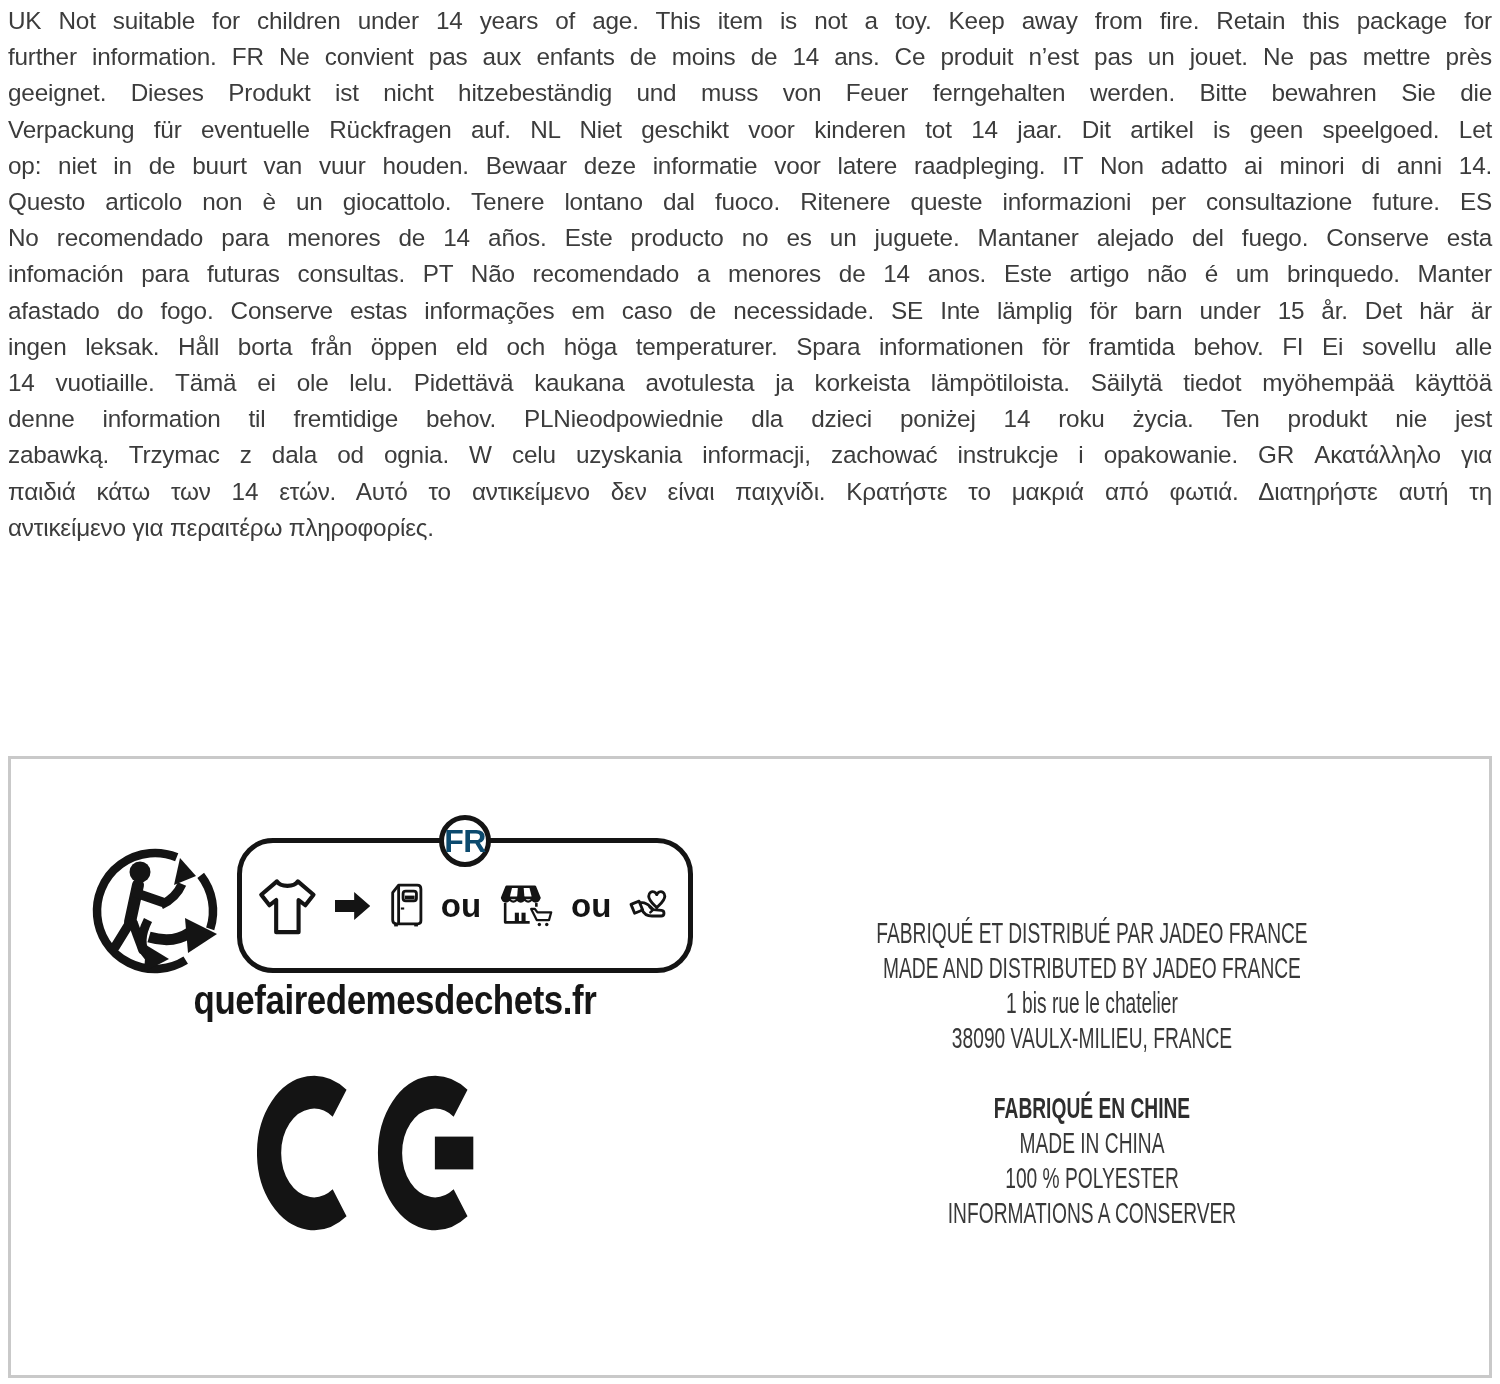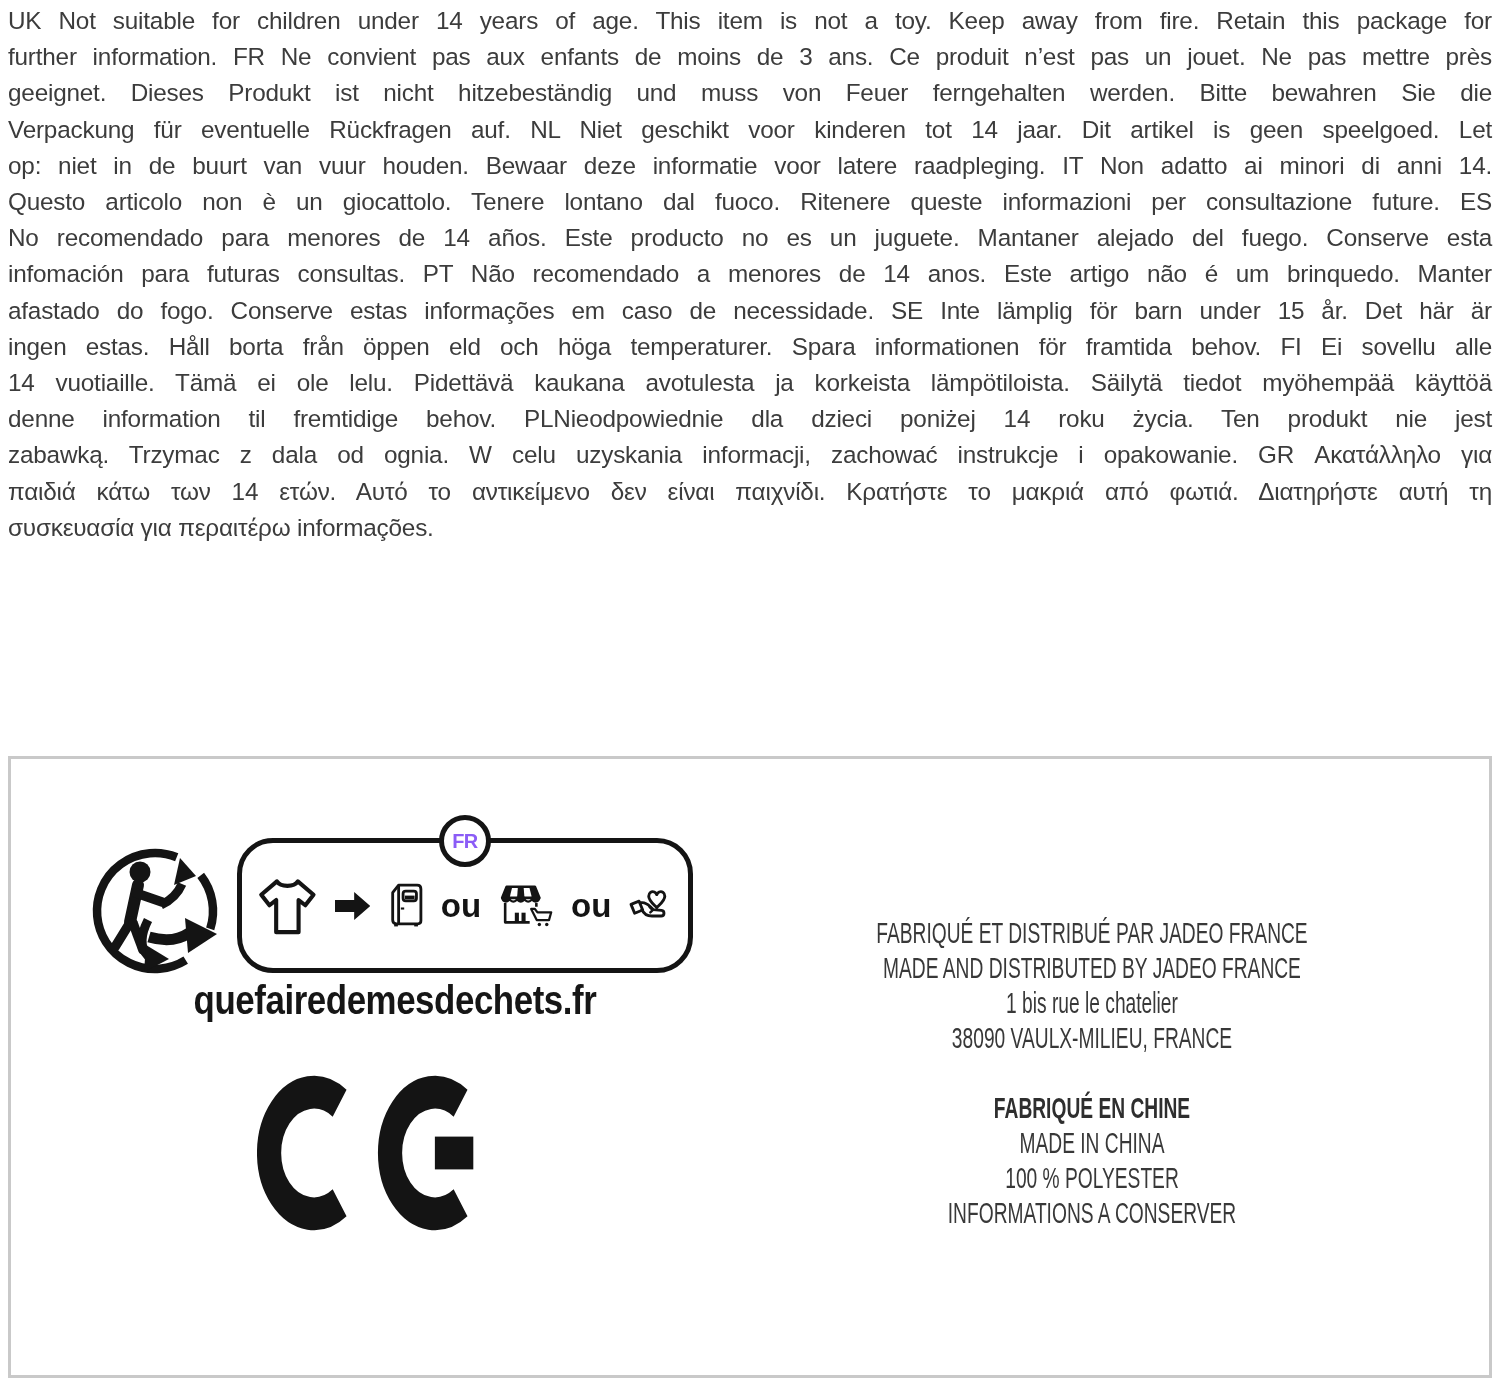--- a/index.html
+++ b/index.html
@@ -20,21 +20,21 @@
     position:absolute;left:8px;top:756px;width:1484px;height:622px;
     border:3px solid #c9c9c9;box-sizing:border-box;background:#ffffff;
   }
   .triman{position:absolute;left:80px;top:86px;width:140px;height:132px;}
 
   .sortwrap{position:absolute;left:226px;top:56px;width:456px;height:160px;}
   .frbadge{
     position:absolute;left:202px;top:0;width:52px;height:52px;box-sizing:border-box;
     border:5px solid #141414;border-radius:50%;background:#fff;z-index:2;
     display:flex;align-items:center;justify-content:center;
-    font-weight:bold;font-size:20px;color:#8b5cf6;letter-spacing:-0.5px;
+    font-weight:bold;font-size:32px;color:#0c4a6e;letter-spacing:-0.5px;
   }
   .sortbox{
     position:absolute;left:0;top:23px;width:456px;height:135px;box-sizing:border-box;
     border:5px solid #141414;border-radius:36px;background:#fff;
     display:flex;align-items:center;justify-content:center;gap:16px;padding:0 14px;
   }
   .orlbl{font-weight:bold;font-size:33px;color:#141414;}
 
   .website{
     position:absolute;left:69px;top:218px;width:630px;text-align:center;
@@ -52,34 +52,34 @@
 
   svg{display:block;}
 </style>
 </head>
 <body>
 
 <div class="page">
 
   <div class="warning">
       <div class="jline">UK Not suitable for children under 14 years of age. This item is not a toy. Keep away from fire. Retain this package for</div>
-      <div class="jline">further information. FR Ne convient pas aux enfants de moins de 3 ans. Ce produit n’est pas un jouet. Ne pas mettre près</div>
+      <div class="jline">further information. FR Ne convient pas aux enfants de moins de 14 ans. Ce produit n’est pas un jouet. Ne pas mettre près</div>
       <div class="jline">geeignet. Dieses Produkt ist nicht hitzebeständig und muss von Feuer ferngehalten werden. Bitte bewahren Sie die</div>
       <div class="jline">Verpackung für eventuelle Rückfragen auf. NL Niet geschikt voor kinderen tot 14 jaar. Dit artikel is geen speelgoed. Let</div>
       <div class="jline">op: niet in de buurt van vuur houden. Bewaar deze informatie voor latere raadpleging. IT Non adatto ai minori di anni 14.</div>
       <div class="jline">Questo articolo non è un giocattolo. Tenere lontano dal fuoco. Ritenere queste informazioni per consultazione future. ES</div>
       <div class="jline">No recomendado para menores de 14 años. Este producto no es un juguete. Mantaner alejado del fuego. Conserve esta</div>
       <div class="jline">infomación para futuras consultas. PT Não recomendado a menores de 14 anos. Este artigo não é um brinquedo. Manter</div>
       <div class="jline">afastado do fogo. Conserve estas informações em caso de necessidade. SE Inte lämplig för barn under 15 år. Det här är</div>
-      <div class="jline">ingen estas. Håll borta från öppen eld och höga temperaturer. Spara informationen för framtida behov. FI Ei sovellu alle</div>
+      <div class="jline">ingen leksak. Håll borta från öppen eld och höga temperaturer. Spara informationen för framtida behov. FI Ei sovellu alle</div>
       <div class="jline">14 vuotiaille. Tämä ei ole lelu. Pidettävä kaukana avotulesta ja korkeista lämpötiloista. Säilytä tiedot myöhempää käyttöä</div>
       <div class="jline">denne information til fremtidige behov. PLNieodpowiednie dla dzieci poniżej 14 roku życia. Ten produkt nie jest</div>
       <div class="jline">zabawką. Trzymac z dala od ognia. W celu uzyskania informacji, zachować instrukcje i opakowanie. GR Ακατάλληλο για</div>
       <div class="jline">παιδιά κάτω των 14 ετών. Αυτό το αντικείμενο δεν είναι παιχνίδι. Κρατήστε το μακριά από φωτιά. Διατηρήστε αυτή τη</div>
-      <div class="jline last">συσκευασία για περαιτέρω informações.</div>
+      <div class="jline last">αντικείμενο για περαιτέρω πληροφορίες.</div>
     </div>
 
   <div class="panel">
 
     <svg class="triman" viewBox="0 0 140 132">
       <g stroke="#141414" fill="none">
         <path d="M85.7,12.2 A58,58 0 1 0 94.7,115.2" stroke-width="8.5"></path>
         <path d="M109.7,30.3 A58,58 0 0 1 119.2,83.9" stroke-width="8.5"></path>
         <circle cx="49" cy="27" r="10.5" fill="#141414" stroke="none"></circle>
         <path d="M47,40 L39,77" stroke-width="12" stroke-linecap="round"></path>

